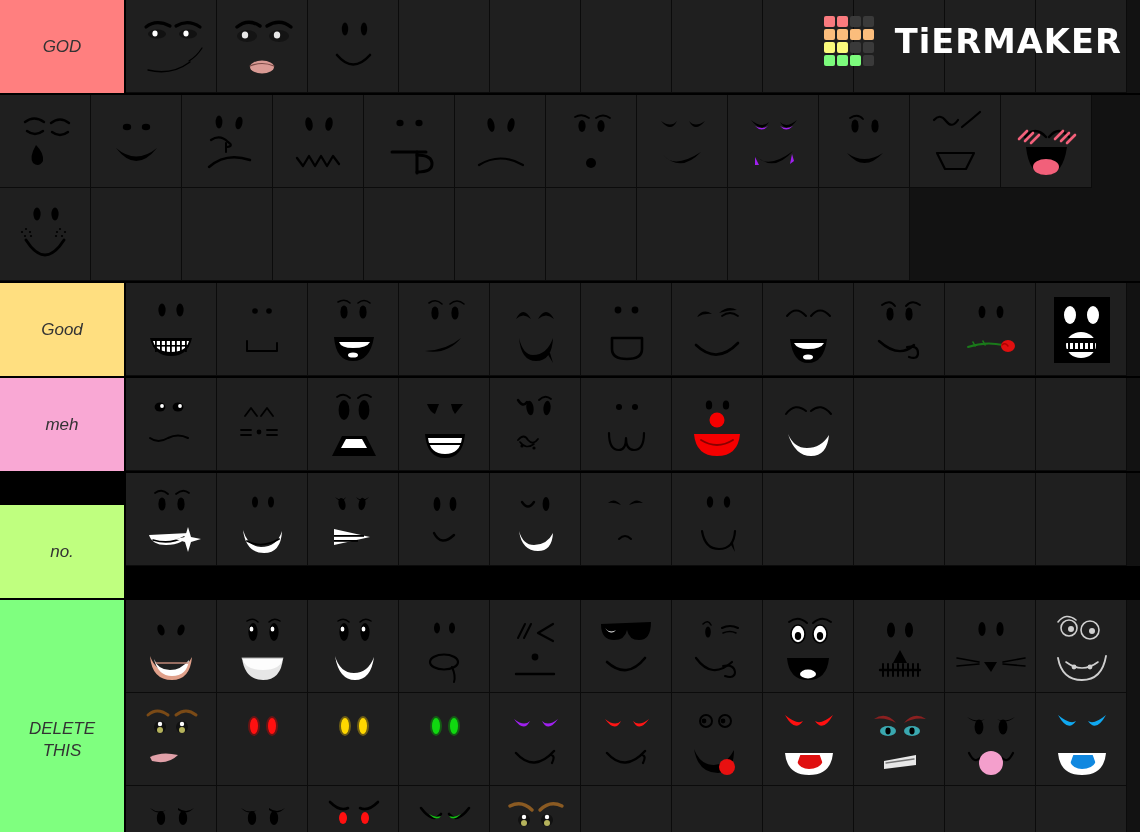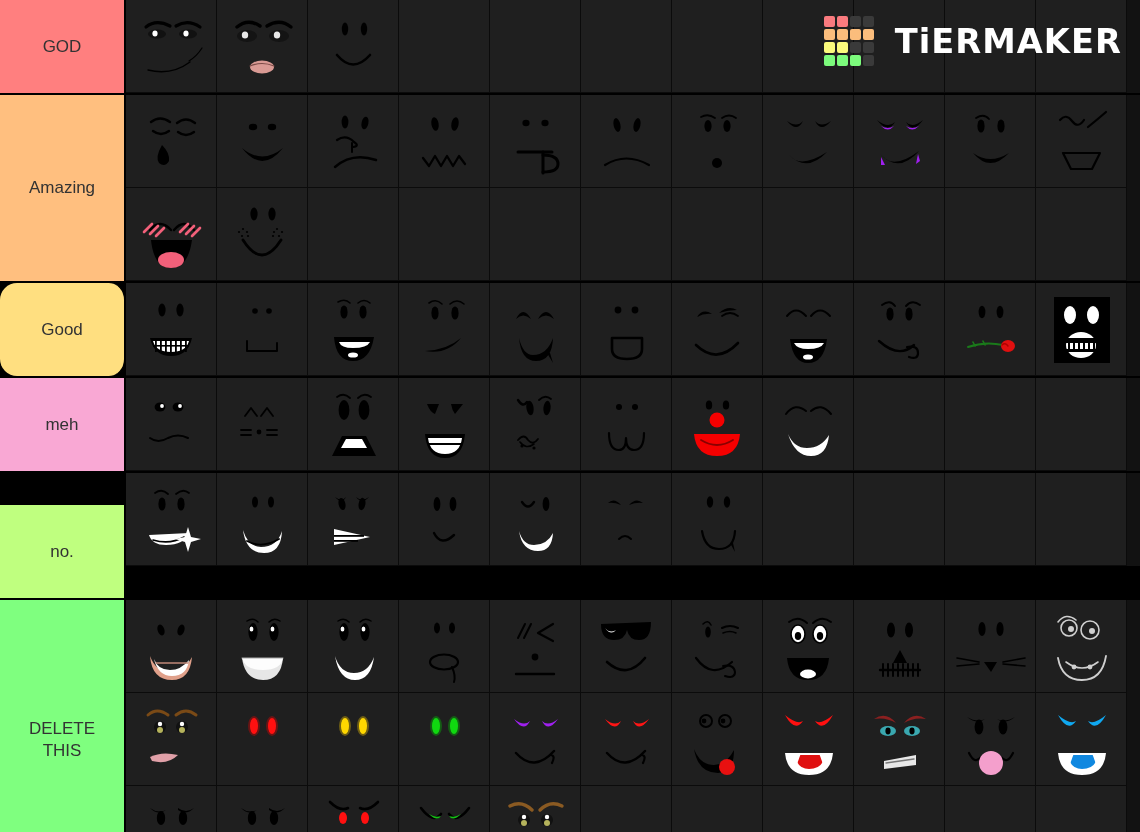--- a/index.html
+++ b/index.html
@@ -16,20 +16,21 @@
 
   .tier-label {
     width: 126px; min-width: 126px; flex: 0 0 126px;
     display: flex; align-items: center; justify-content: center;
     text-align: center;
     color: #333; font-size: 17px; line-height: 1.25;
     border-right: 2px solid #000;
     padding: 2px;
     white-space: pre-line;
     word-break: break-word;
+    font-style: italic;
   }
 
   .tier-items {
     flex: 1 1 auto;
     background: #121212;
     display: flex; flex-wrap: wrap;
     align-content: flex-start;
   }
 
   .cell {
@@ -134,21 +135,20 @@
           <div class="cell"></div>
           <div class="cell"></div>
           <div class="cell"></div>
           <div class="cell"></div>
           <div class="cell"></div>
           <div class="cell"></div>
           <div class="cell"></div>
         </div>
       </div>
       <div class="tier-row">
-        <div class="tier-label" style="background: rgb(255, 191, 127); height: 186px;">Amazing</div>
         <div class="tier-items" style="height: 186px;">
           <div class="cell">
             <svg viewBox="0 0 91 93" xmlns="http://www.w3.org/2000/svg">
               <g>
                 <path d="M25 27 Q34 20 44 27" stroke="#000" stroke-width="2.4" fill="none" stroke-linecap="round" stroke-linejoin="round"></path>
                 <path d="M51 28 Q60 21 69 28" stroke="#000" stroke-width="2.4" fill="none" stroke-linecap="round" stroke-linejoin="round"></path>
                 <path d="M27 36 Q35 42 43 36" stroke="#000" stroke-width="2.4" fill="none" stroke-linecap="round" stroke-linejoin="round"></path>
                 <path d="M52 37 Q60 43 68 37" stroke="#000" stroke-width="2.4" fill="none" stroke-linecap="round" stroke-linejoin="round"></path>
                 <path d="M36 50 Q29 62 33 68 Q39 73 43 66 Q44 58 36 50" stroke="none" stroke-width="0" fill="#000" stroke-linecap="round" stroke-linejoin="round"></path>
               </g>
@@ -295,21 +295,21 @@
           <div class="cell"></div>
           <div class="cell"></div>
           <div class="cell"></div>
           <div class="cell"></div>
           <div class="cell"></div>
           <div class="cell"></div>
           <div class="cell"></div>
         </div>
       </div>
       <div class="tier-row">
-        <div class="tier-label" style="background: rgb(255, 223, 128); height: 93px; border-radius: 17px;">Good</div>
+        <div class="tier-label" style="background: rgb(255, 223, 128); height: 93px;">Good</div>
         <div class="tier-items" style="height: 93px;">
           <div class="cell">
             <svg viewBox="0 0 91 93" xmlns="http://www.w3.org/2000/svg">
               <g>
                 <ellipse cx="36" cy="27" rx="3.6" ry="6.4" fill="#000"></ellipse>
                 <ellipse cx="54" cy="27" rx="3.6" ry="6.4" fill="#000"></ellipse>
                 <path d="M24 55 L66 55 Q62 73 45 73 Q28 73 24 55 Z" stroke="none" stroke-width="0" fill="#000" stroke-linecap="round" stroke-linejoin="round"></path>
                 <path d="M27 58 L63 58 Q60 69 45 69 Q30 69 27 58 Z" stroke="none" stroke-width="0" fill="#fff" stroke-linecap="round" stroke-linejoin="round"></path>
                 <rect x="29" y="58" width="1.8" height="11" fill="#000"></rect>
                 <rect x="34" y="58" width="1.8" height="11" fill="#000"></rect>

